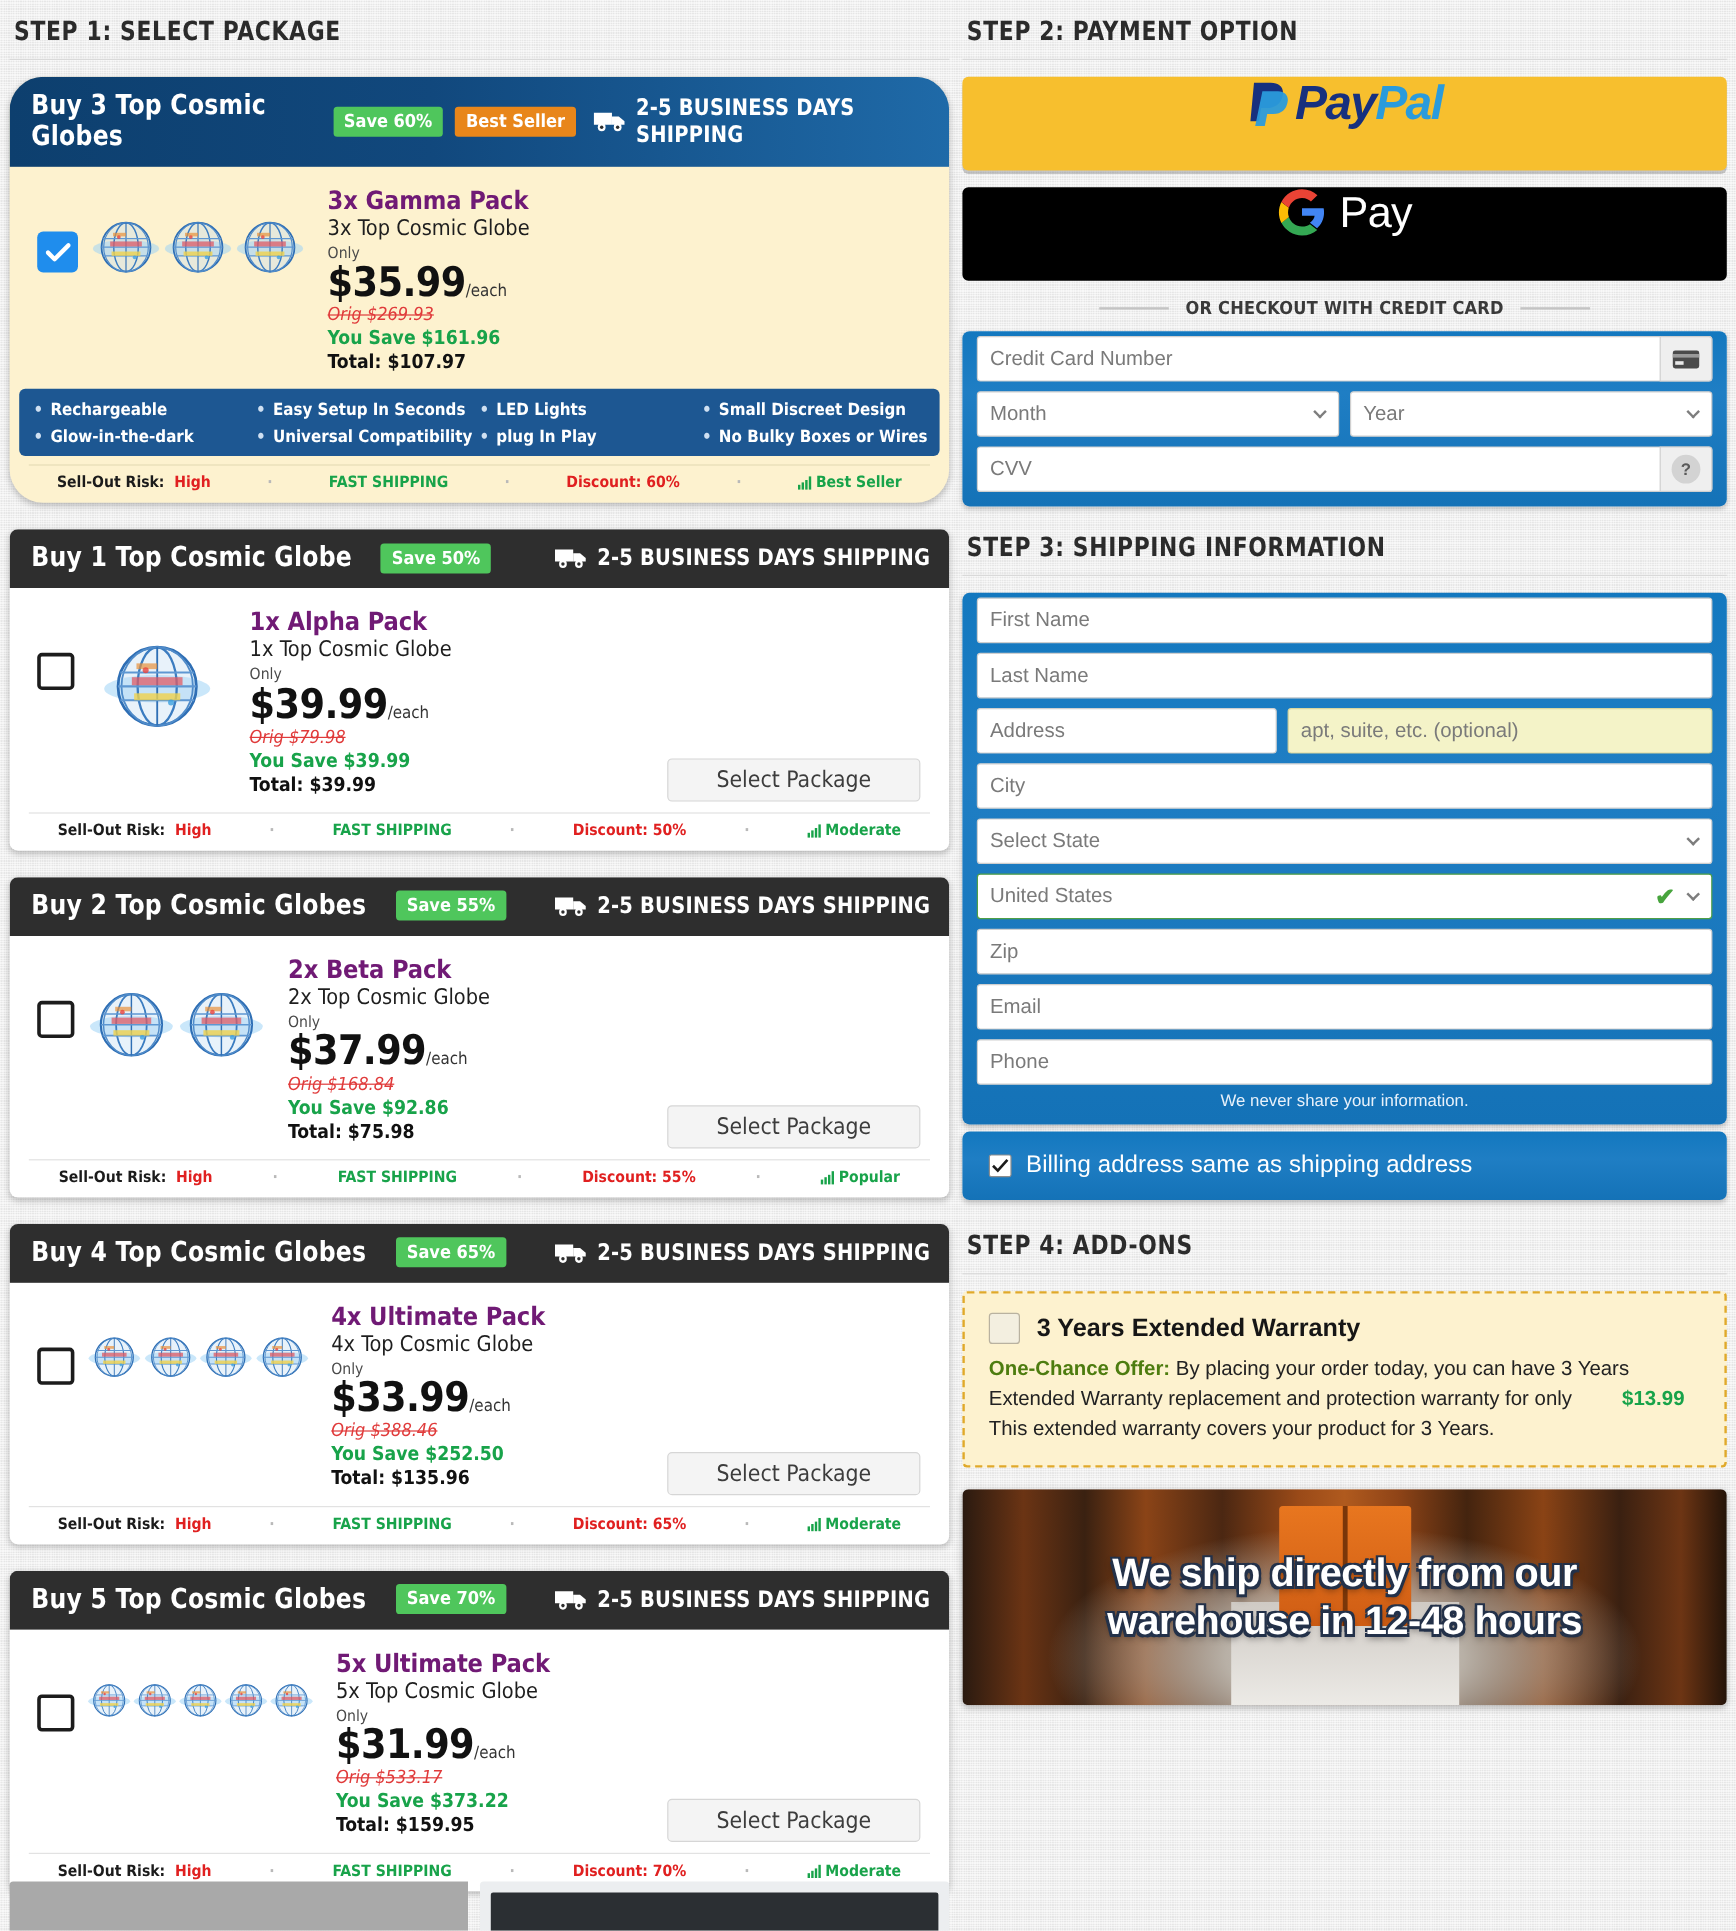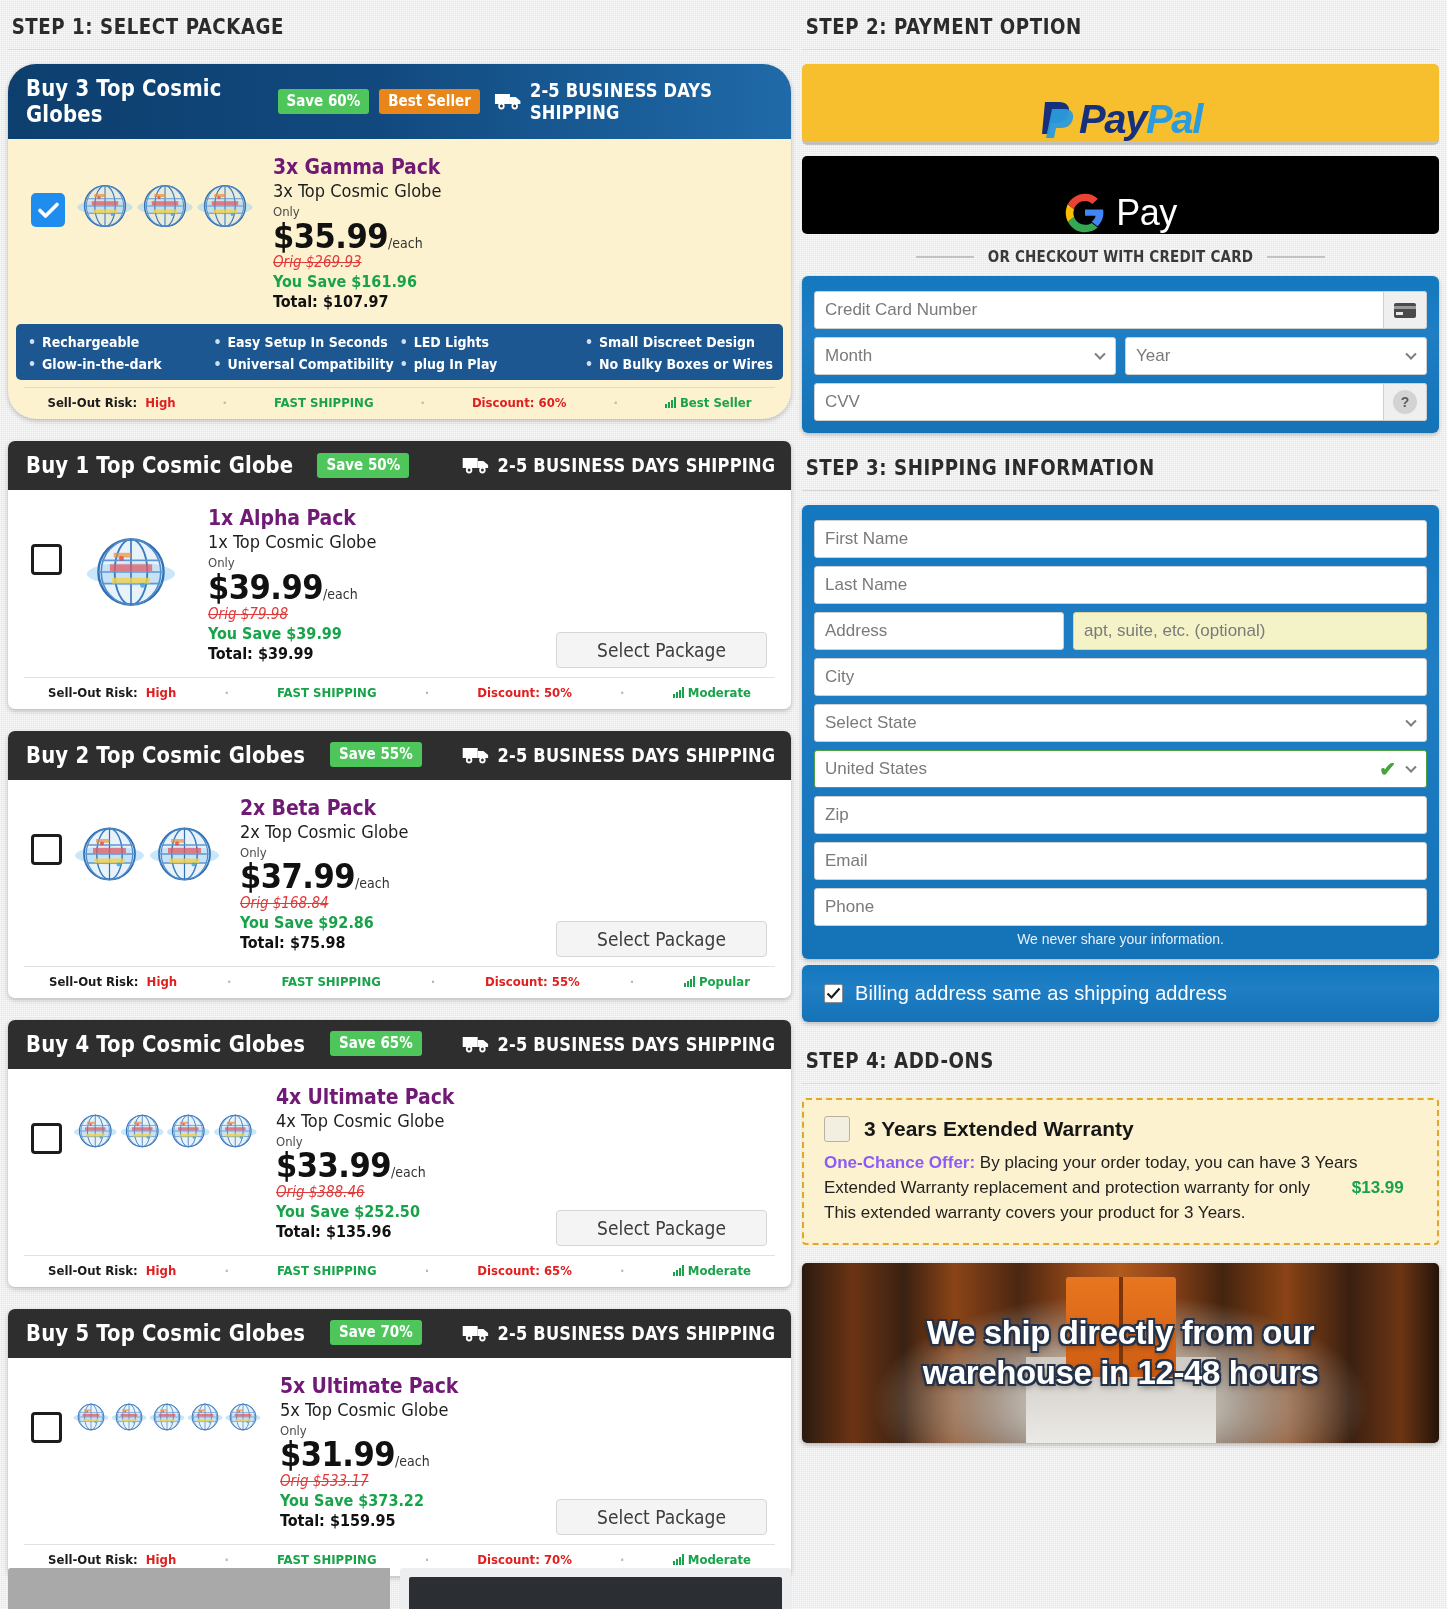--- a/index.html
+++ b/index.html
@@ -144,38 +144,38 @@
   .foot-dot { color: #b9b9b9; font-size: 13px; }
   .red   { color: #e02020; }
   .green { color: #18a34a; }
   .bars { display: inline-flex; align-items: flex-end; gap: 1px; height: 11px; }
   .bars i { display: block; width: 2px; background: #18a34a; }
   .bars i:nth-child(1){height:4px}.bars i:nth-child(2){height:6px}
   .bars i:nth-child(3){height:8px}.bars i:nth-child(4){height:11px}
 
   
   .pay-btn {
-    height: 78px; border-radius: 5px; display: flex; align-items: flex-end; justify-content: center;
+    height: 78px; border-radius: 5px; display: flex; align-items: flex-start; justify-content: center;
     margin-bottom: 14px; position: relative;
   }
   .paypal { background: #f7bf2e; box-shadow: 0 3px 0 rgba(0,0,0,.20); }
   .gpay   { background: #000; }
   .pp-logo { font-size: 40px; font-weight: 700; font-style: italic; letter-spacing: -1.4px;
              font-family: "Liberation Sans", sans-serif; display: flex; align-items: center; }
   .pp-a { color: #17307e; } .pp-b { color: #2a9bdc; }
   .gp-text { color: #fff; font-size: 36px; font-weight: 400; letter-spacing: -.5px; margin-left: 10px; }
 
   .or-row { display: flex; align-items: center; justify-content: center; gap: 14px; margin: 12px 0 10px; }
   .or-line { width: 58px; height: 2px; background: #c3c3c3; }
   .or-text { font-size: 15px; font-weight: 700; color: #3a3a3a; letter-spacing: .2px;
              font-family: "Liberation Sans Narrow","DejaVu Sans Condensed","Liberation Sans",sans-serif; }
 
   .blue-box {
     background: linear-gradient(180deg,#1378bf 0%,#1f7ec4 35%,#1472b7 100%);
-    border-radius: 6px; padding: 15px 12px 12px;
+    border-radius: 6px; padding: 4px 12px 12px;
     box-shadow: 0 2px 4px rgba(0,0,0,.22);
   }
   .fld {
     height: 38px; background: #fff; border: 1px solid #cfcfcf; border-radius: 3px;
     display: flex; align-items: center; padding: 0 10px; color: #6f6f6f; font-size: 17px;
     margin-bottom: 8px; position: relative;
   }
   .fld.ph { color: #7a7a7a; }
   .fld-row { display: flex; gap: 9px; }
   .fld-row > .fld { flex: 1; }
@@ -207,21 +207,21 @@
   .billing-lbl { color: #fff; font-size: 20px; letter-spacing: .1px; }
 
   .warranty {
     background: #fdf2cf; border: 2px dashed #e0a92a; border-radius: 4px;
     padding: 16px 20px 18px;
   }
   .warr-head { display: flex; align-items: center; gap: 14px; margin-bottom: 8px; }
   .warr-cb { width: 26px; height: 26px; background: #f3efe0; border: 1px solid #b9b2a0; border-radius: 3px; flex: 0 0 auto; }
   .warr-title { font-size: 21px; font-weight: 700; color: #161616; }
   .warr-body { font-size: 17px; line-height: 1.48; color: #222; }
-  .warr-body b { color: #8b5cf6; }
+  .warr-body b { color: #4d7c0f; }
   .warr-price { color: #18a34a; font-weight: 700; margin-left: 37px; }
 
   .banner {
     margin-top: 18px; height: 180px; border-radius: 5px; overflow: hidden; position: relative;
     background:
       radial-gradient(ellipse at 50% 78%, #d8d4cf 0%, #b8b0a6 22%, rgba(60,40,28,0) 55%),
       linear-gradient(90deg,#2a1a10 0%,#6b3414 8%,#3a2111 16%,#8b4417 24%,#4b2712 34%,
         #9a4a18 44%, #b05a1e 50%, #8f4417 57%, #44240f 66%, #8a4315 76%, #3a2011 86%, #6d3514 94%, #241409 100%);
     box-shadow: 0 2px 5px rgba(0,0,0,.25);
   }

